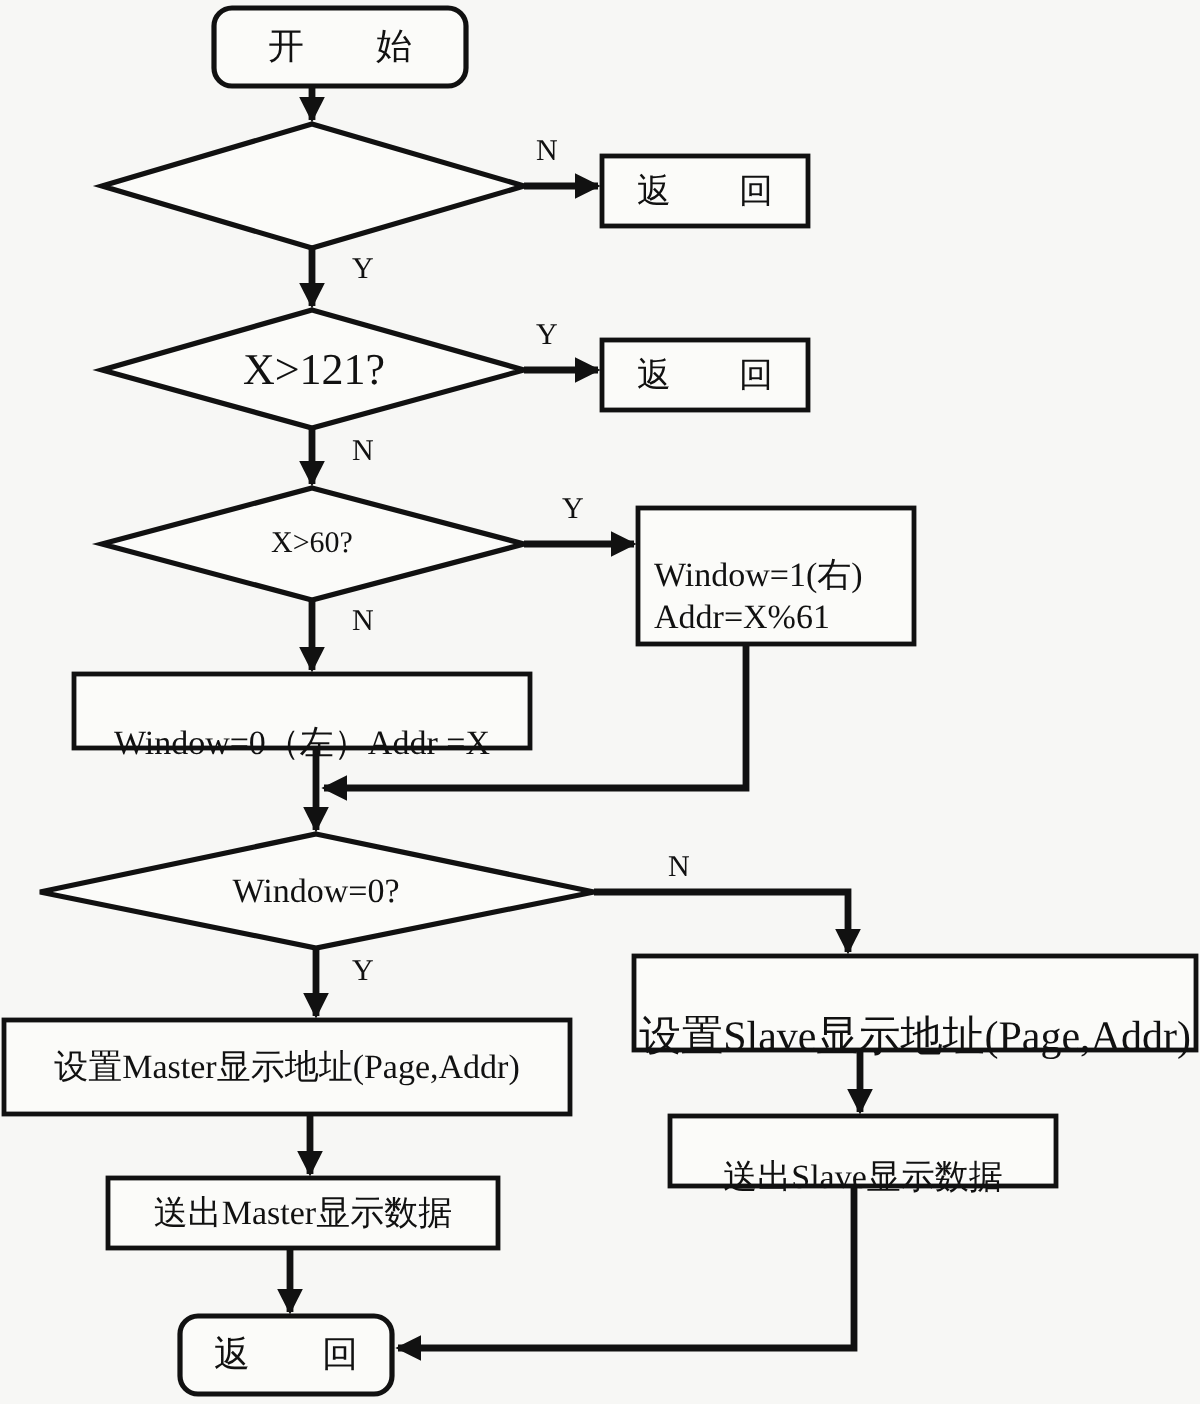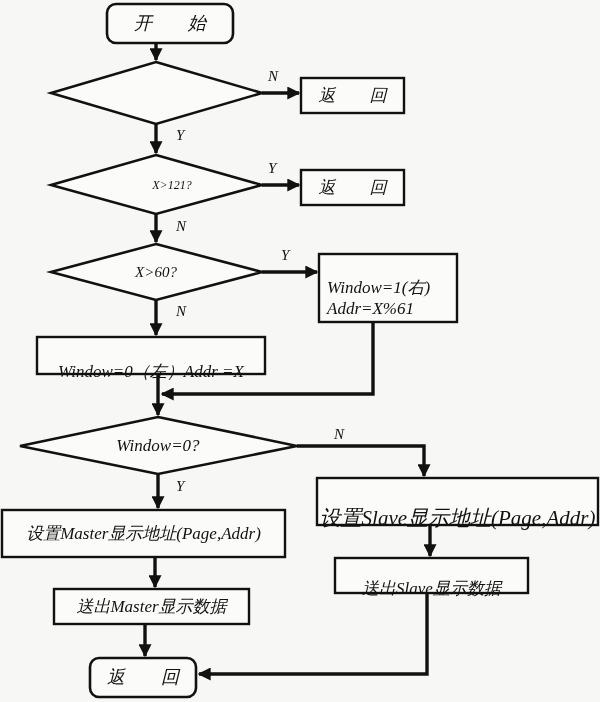--- a/index.html
+++ b/index.html
@@ -7,21 +7,20 @@
     padding: 0;
     background: #f7f7f5;
   }
   #canvas {
     position: relative;
     width: 600px;
     height: 702px;
     background: #f7f7f5;
     overflow: hidden;
     font-family: "Liberation Serif", "DejaVu Serif", serif;
-    font-style: italic;
   }
   #flow-svg {
     position: absolute;
     left: 0;
     top: 0;
     width: 600px;
     height: 702px;
   }
   .node-label {
     position: absolute;
@@ -114,21 +113,21 @@
     <line x1="430" y1="525" x2="430" y2="556" stroke="#111111" stroke-width="3.4" marker-end="url(#arrowbig)"></line>
 
     <polyline points="427,593 427,674 199,674" fill="none" stroke="#111111" stroke-width="3.4" marker-end="url(#arrowbig)"></polyline>
   </svg>
 
   <div class="node-label" style="left:107px; top:4px; width:126px; height:39px; font-size:18px;">开　　始</div>
 
 
   <div class="node-label" style="left:301px; top:78px; width:103px; height:35px; font-size:17px;">返　　回</div>
 
-  <div class="node-label" style="left:102px; top:171px; width:140px; height:28px; font-size:12px;">X&gt;121?</div>
+  <div class="node-label" style="left:87px; top:171px; width:140px; height:28px; font-size:22px;">X&gt;121?</div>
 
   <div class="node-label" style="left:301px; top:170px; width:103px; height:35px; font-size:17px;">返　　回</div>
 
   <div class="node-label" style="left:86px; top:258px; width:140px; height:28px; font-size:15px;">X&gt;60?</div>
 
   <div class="node-label" style="left:327px; top:254px; width:126px; height:88px; font-size:17px; justify-content:flex-start; text-align:left;">Window=1(右)
 Addr=X%61</div>
 
   <div class="node-label" style="left:37px; top:353px; width:228px; height:37px; font-size:17px;">Window=0（左）Addr =X</div>
 

